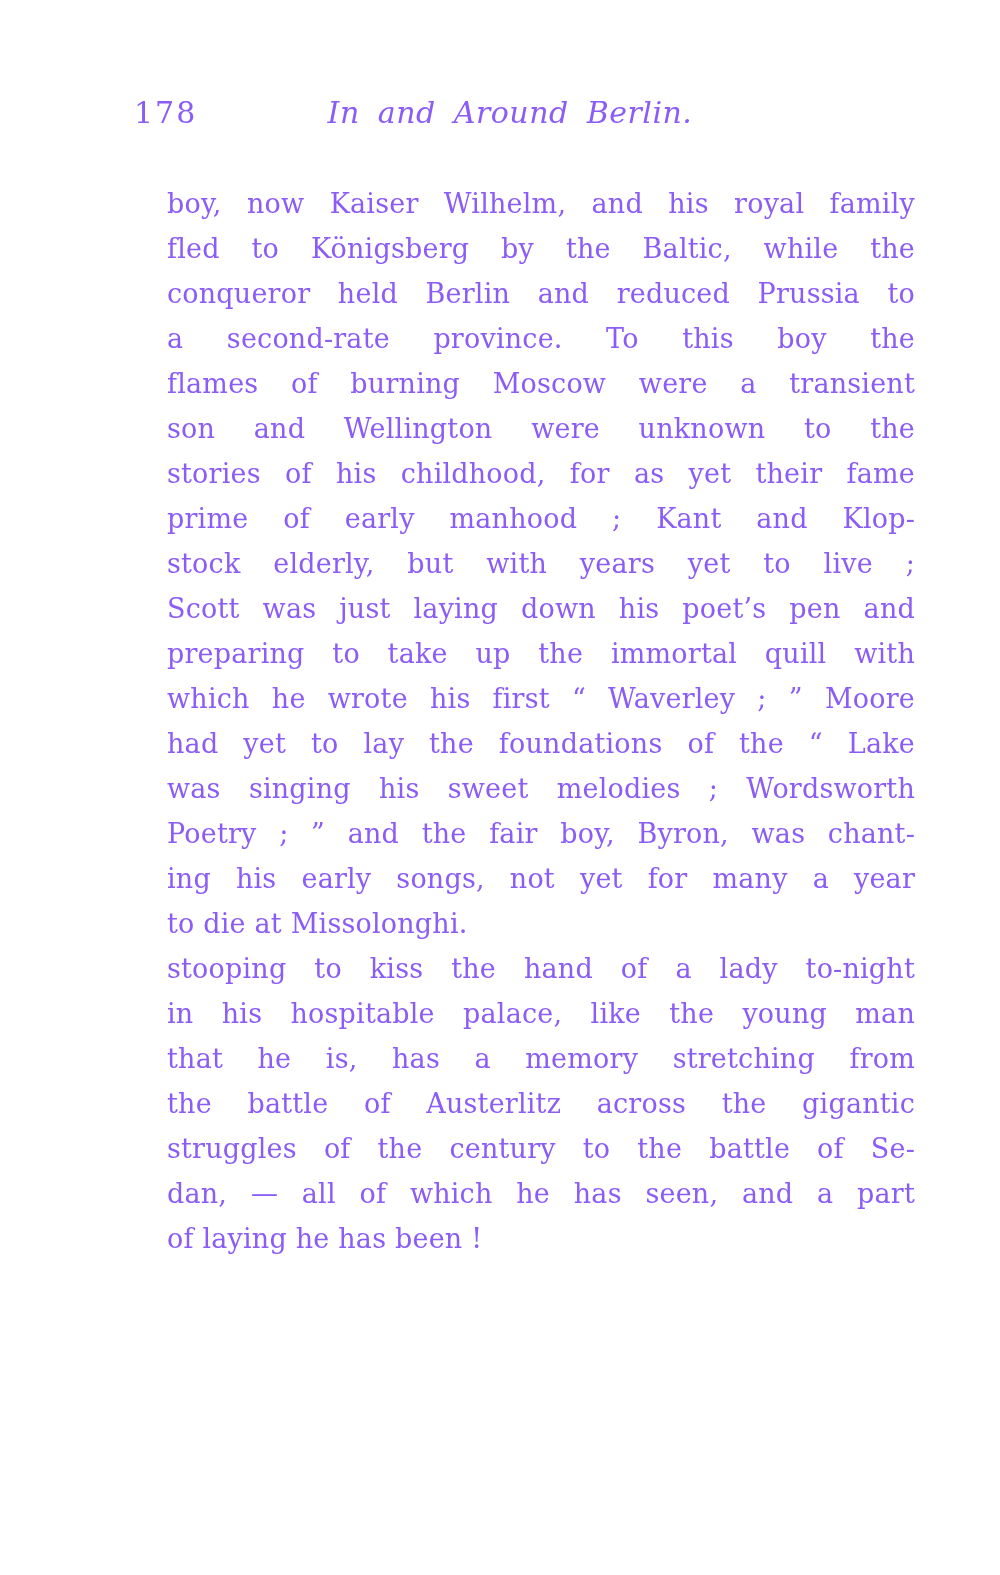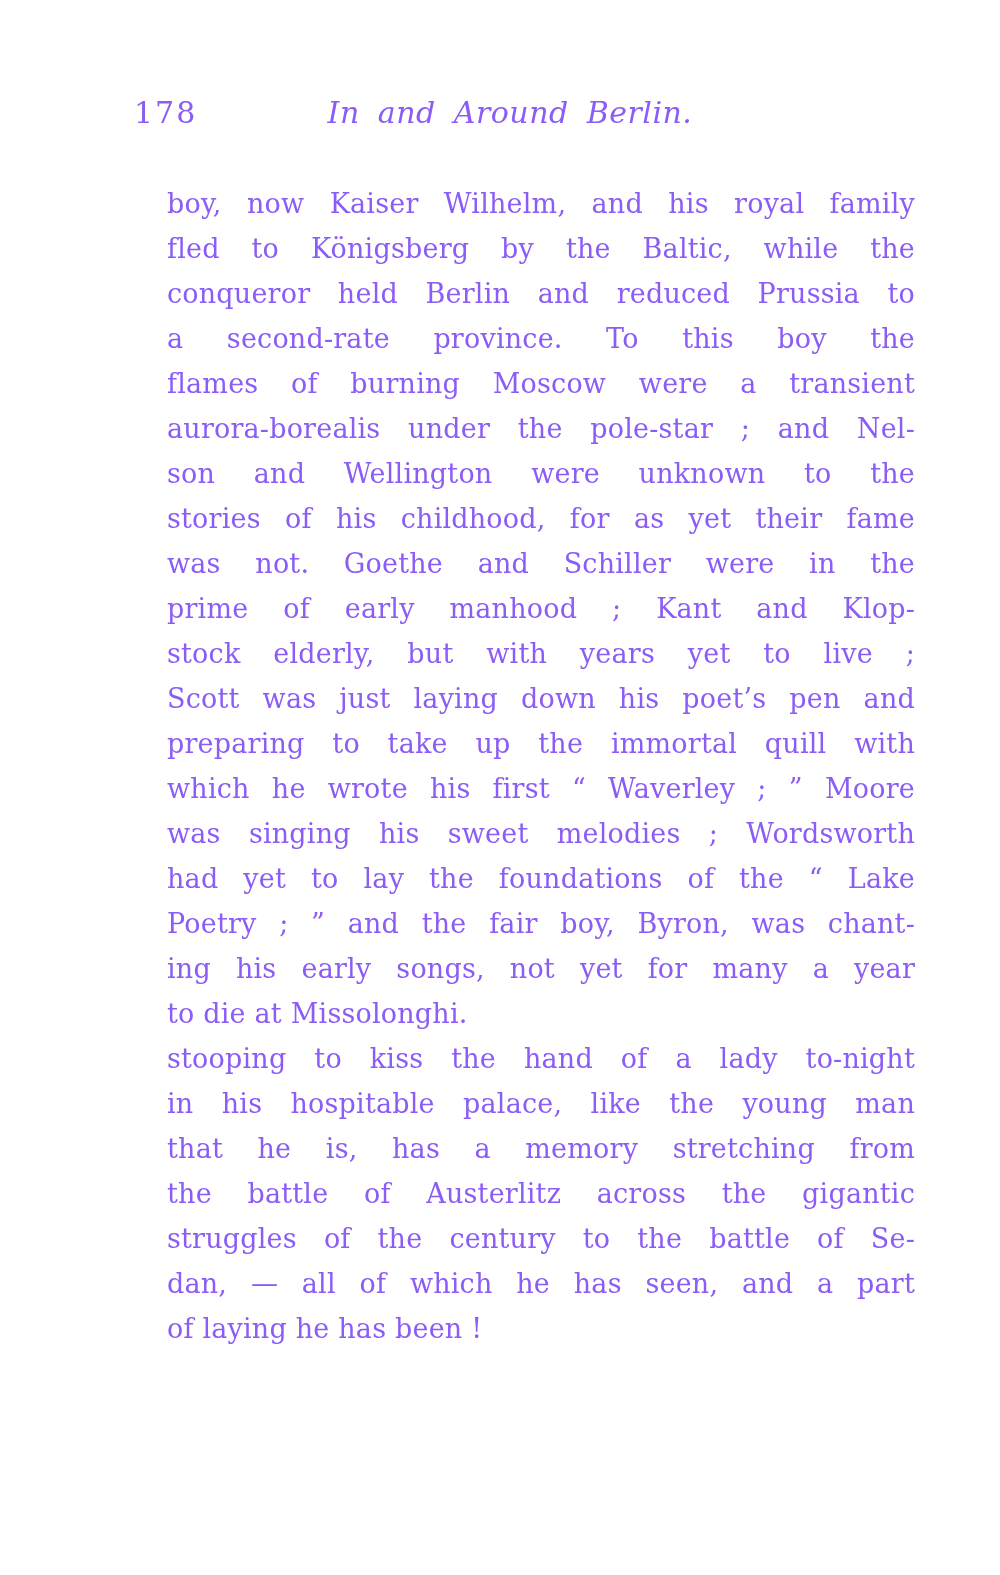--- a/index.html
+++ b/index.html
@@ -75,31 +75,29 @@
     <span class="running-title">In and Around Berlin.</span>
   </header>
 
   <main class="text-block">
 
     <div class="line">boy, now Kaiser Wilhelm, and his royal family</div>
     <div class="line">fled to Königsberg by the Baltic, while the</div>
     <div class="line">conqueror held Berlin and reduced Prussia to</div>
     <div class="line">a second-rate province. To this boy the</div>
     <div class="line">flames of burning Moscow were a transient</div>
-    <div class="line">aurora-borealis under the pole-star ; and Nel-</div>
     <div class="line">son and Wellington were unknown to the</div>
     <div class="line">stories of his childhood, for as yet their fame</div>
-    <div class="line">was not. Goethe and Schiller were in the</div>
     <div class="line">prime of early manhood ; Kant and Klop-</div>
     <div class="line">stock elderly, but with years yet to live ;</div>
     <div class="line">Scott was just laying down his poet’s pen and</div>
     <div class="line">preparing to take up the immortal quill with</div>
     <div class="line">which he wrote his first “ Waverley ; ” Moore</div>
+    <div class="line">had yet to lay the foundations of the “ Lake</div>
     <div class="line">was singing his sweet melodies ; Wordsworth</div>
-    <div class="line">had yet to lay the foundations of the “ Lake</div>
     <div class="line">Poetry ; ” and the fair boy, Byron, was chant-</div>
     <div class="line">ing his early songs, not yet for many a year</div>
     <div class="line last">to die at Missolonghi.</div>
 
     <div class="line">stooping to kiss the hand of a lady to-night</div>
     <div class="line">in his hospitable palace, like the young man</div>
     <div class="line">that he is, has a memory stretching from</div>
     <div class="line">the battle of Austerlitz across the gigantic</div>
     <div class="line">struggles of the century to the battle of Se-</div>
     <div class="line">dan, — all of which he has seen, and a part</div>

